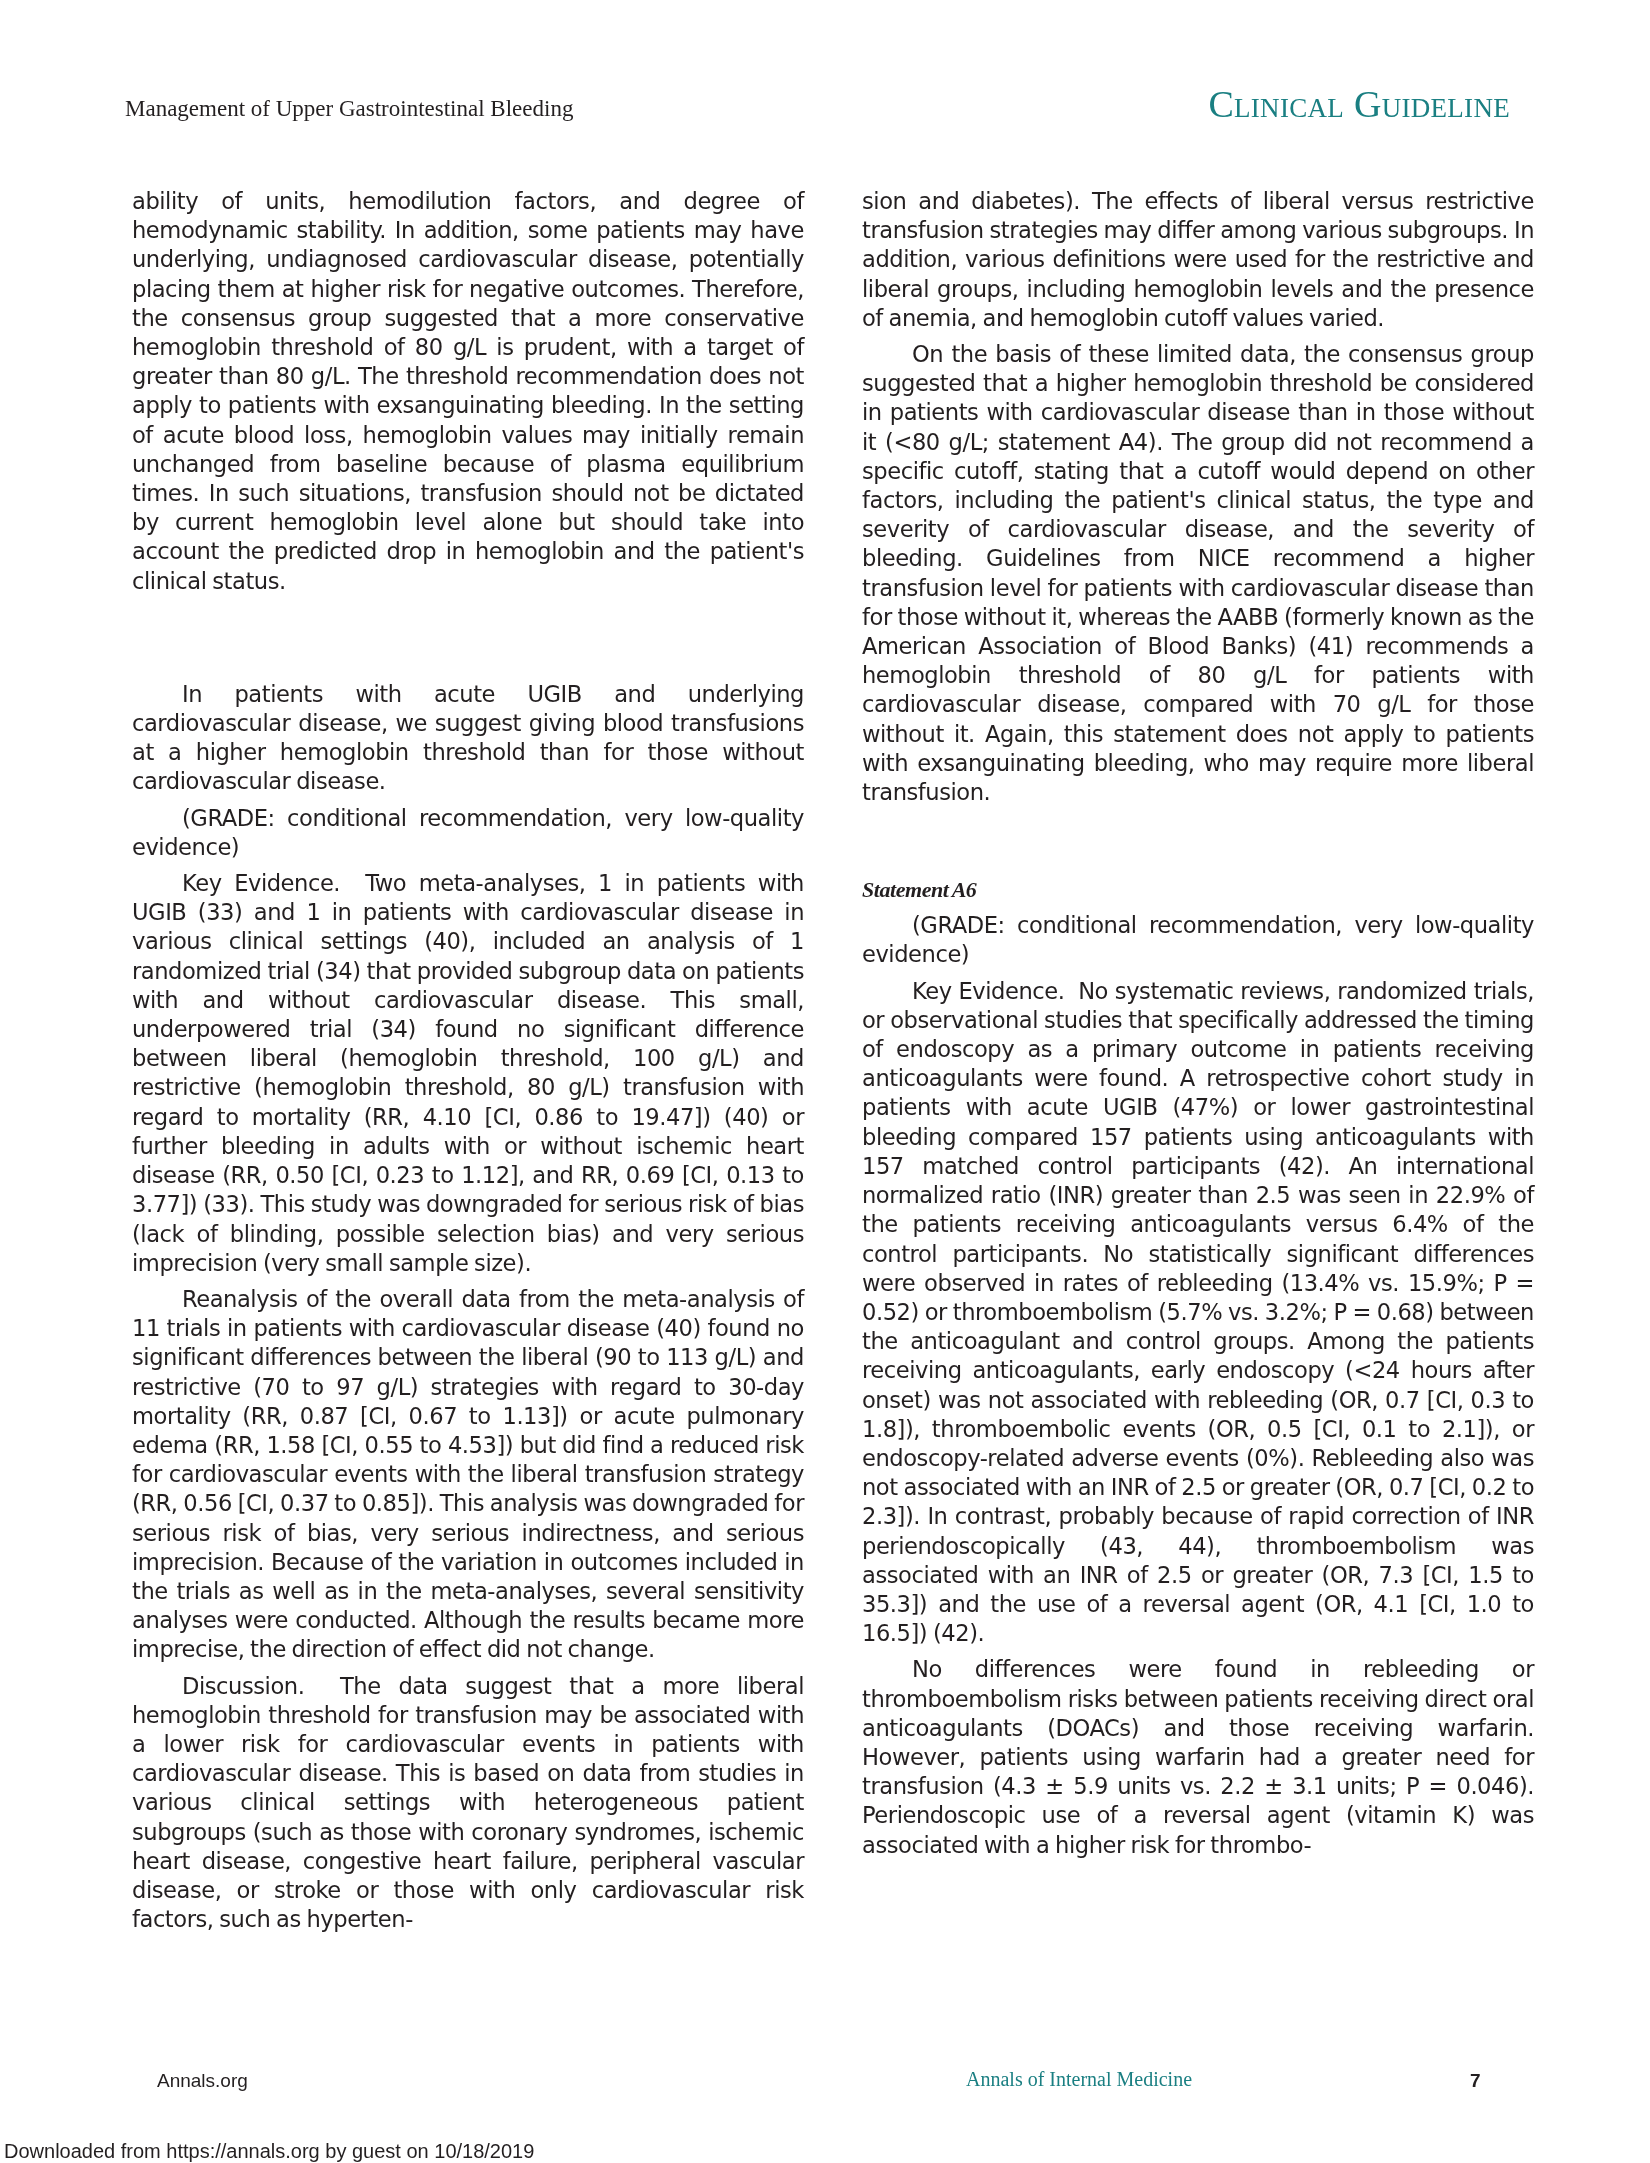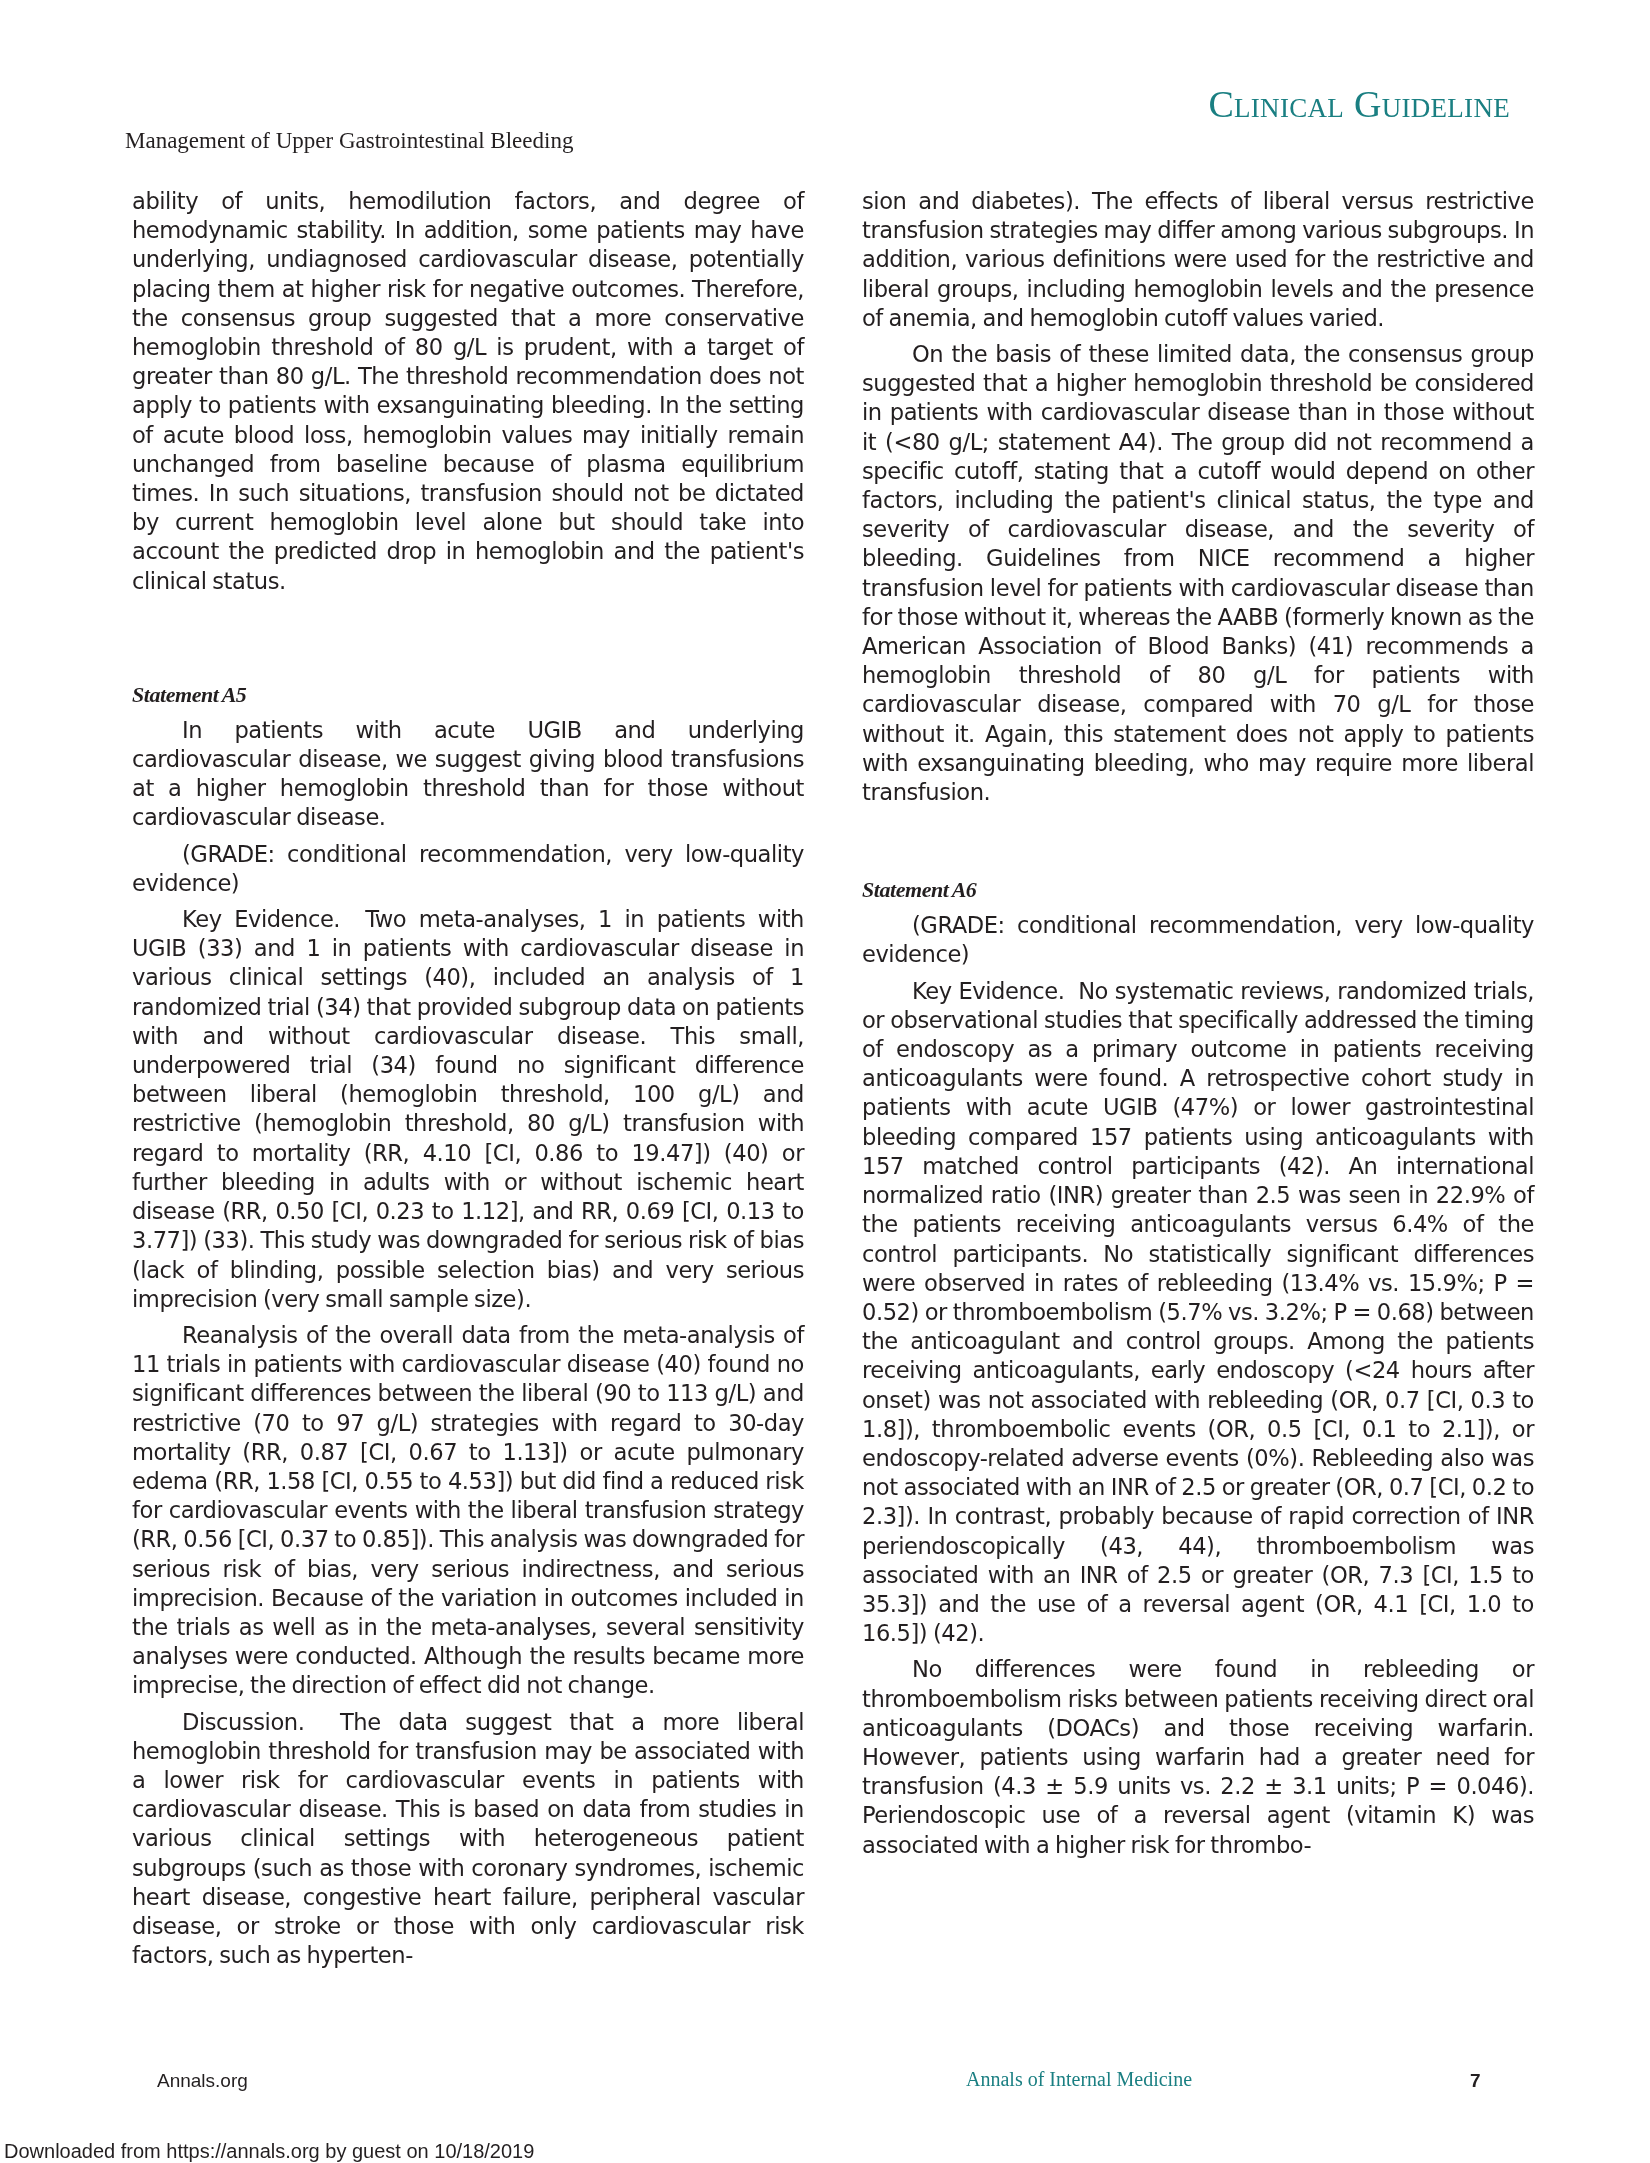--- a/index.html
+++ b/index.html
@@ -1,19 +1,19 @@
 <!DOCTYPE html>
 <html><head>
 <meta charset="utf-8">
 <style>
   html, body { margin: 0; padding: 0; background: #ffffff; }
   body { width: 1650px; height: 2163px; position: relative; overflow: hidden; color: #231f20; }
   .running-head {
     position: absolute; left: 125px; top: 96px;
-    font-family: "Liberation Serif", serif; font-size: 23px; color: #231f20; margin-top: 32px;
+    font-family: "Liberation Serif", serif; font-size: 23px; color: #231f20;
   }
   .section-tag {
     position: absolute; right: 140px; top: 82px;
     font-family: "Liberation Serif", serif; font-size: 38px; color: #1a7f82;
     font-variant: small-caps; letter-spacing: 0.3px;
   }
   .col {
     position: absolute; top: 180px; width: 686px;
     font-family: "DejaVu Sans", sans-serif; font-size: 22.6px; line-height: 29.2px;
     text-align: justify; hyphens: none; letter-spacing: -0.45px; word-spacing: -1px;
@@ -48,21 +48,20 @@
 </style>
 </head>
 <body>
 
 <div class="running-head">Management of Upper Gastrointestinal Bleeding</div>
 <div class="section-tag">Clinical Guideline</div>
 
 <div class="col left">
   <p>ability of units, hemodilution factors, and degree of hemodynamic stability. In addition, some patients may have underlying, undiagnosed cardiovascular disease, potentially placing them at higher risk for negative outcomes. Therefore, the consensus group suggested that a more conservative hemoglobin threshold of 80 g/L is prudent, with a target of greater than 80 g/L. The threshold recommendation does not apply to patients with exsanguinating bleeding. In the setting of acute blood loss, hemoglobin values may initially remain unchanged from baseline because of plasma equilibrium times. In such situations, transfusion should not be dictated by current hemoglobin level alone but should take into account the predicted drop in hemoglobin and the patient's clinical status.</p>
   <div class="gap-a5"></div>
-  <p class="stmt-head">Statement A5</p>
   <p class="indent ital">In patients with acute UGIB and underlying cardiovascular disease, we suggest giving blood transfusions at a higher hemoglobin threshold than for those without cardiovascular disease.</p>
   <p class="indent">(GRADE: conditional recommendation, very low-quality evidence)</p>
   <p class="indent"><span class="ital">Key Evidence.</span>&nbsp; <span>Two meta-analyses, 1 in patients with UGIB (33) and 1 in patients with cardiovascular disease in various clinical settings (40), included an analysis of 1 randomized trial (34) that provided subgroup data on patients with and without cardiovascular disease. This small, underpowered trial (34) found no significant difference between liberal (hemoglobin threshold, 100 g/L) and restrictive (hemoglobin threshold, 80 g/L) transfusion with regard to mortality (RR, 4.10 [CI, 0.86 to 19.47]) (40) or further bleeding in adults with or without ischemic heart disease (RR, 0.50 [CI, 0.23 to 1.12], and RR, 0.69 [CI, 0.13 to 3.77]) (33). This study was downgraded for serious risk of bias (lack of blinding, possible selection bias) and very serious imprecision (very small sample size).</span></p>
   <p class="indent">Reanalysis of the overall data from the meta-analysis of 11 trials in patients with cardiovascular disease (40) found no significant differences between the liberal (90 to 113 g/L) and restrictive (70 to 97 g/L) strategies with regard to 30-day mortality (RR, 0.87 [CI, 0.67 to 1.13]) or acute pulmonary edema (RR, 1.58 [CI, 0.55 to 4.53]) but did find a reduced risk for cardiovascular events with the liberal transfusion strategy (RR, 0.56 [CI, 0.37 to 0.85]). This analysis was downgraded for serious risk of bias, very serious indirectness, and serious imprecision. Because of the variation in outcomes included in the trials as well as in the meta-analyses, several sensitivity analyses were conducted. Although the results became more imprecise, the direction of effect did not change.</p>
   <p class="indent"><span class="ital">Discussion.</span>&nbsp; <span>The data suggest that a more liberal hemoglobin threshold for transfusion may be associated with a lower risk for cardiovascular events in patients with cardiovascular disease. This is based on data from studies in various clinical settings with heterogeneous patient subgroups (such as those with coronary syndromes, ischemic heart disease, congestive heart failure, peripheral vascular disease, or stroke or those with only cardiovascular risk factors, such as hyperten-</span></p>
 </div>
 
 <div class="col right">
   <p>sion and diabetes). The effects of liberal versus restrictive transfusion strategies may differ among various subgroups. In addition, various definitions were used for the restrictive and liberal groups, including hemoglobin levels and the presence of anemia, and hemoglobin cutoff values varied.</p>
   <p class="indent">On the basis of these limited data, the consensus group suggested that a higher hemoglobin threshold be considered in patients with cardiovascular disease than in those without it (&lt;80 g/L; statement A4). The group did not recommend a specific cutoff, stating that a cutoff would depend on other factors, including the patient's clinical status, the type and severity of cardiovascular disease, and the severity of bleeding. Guidelines from NICE recommend a higher transfusion level for patients with cardiovascular disease than for those without it, whereas the AABB (formerly known as the American Association of Blood Banks) (41) recommends a hemoglobin threshold of 80 g/L for patients with cardiovascular disease, compared with 70 g/L for those without it. Again, this statement does not apply to patients with exsanguinating bleeding, who may require more liberal transfusion.</p>

